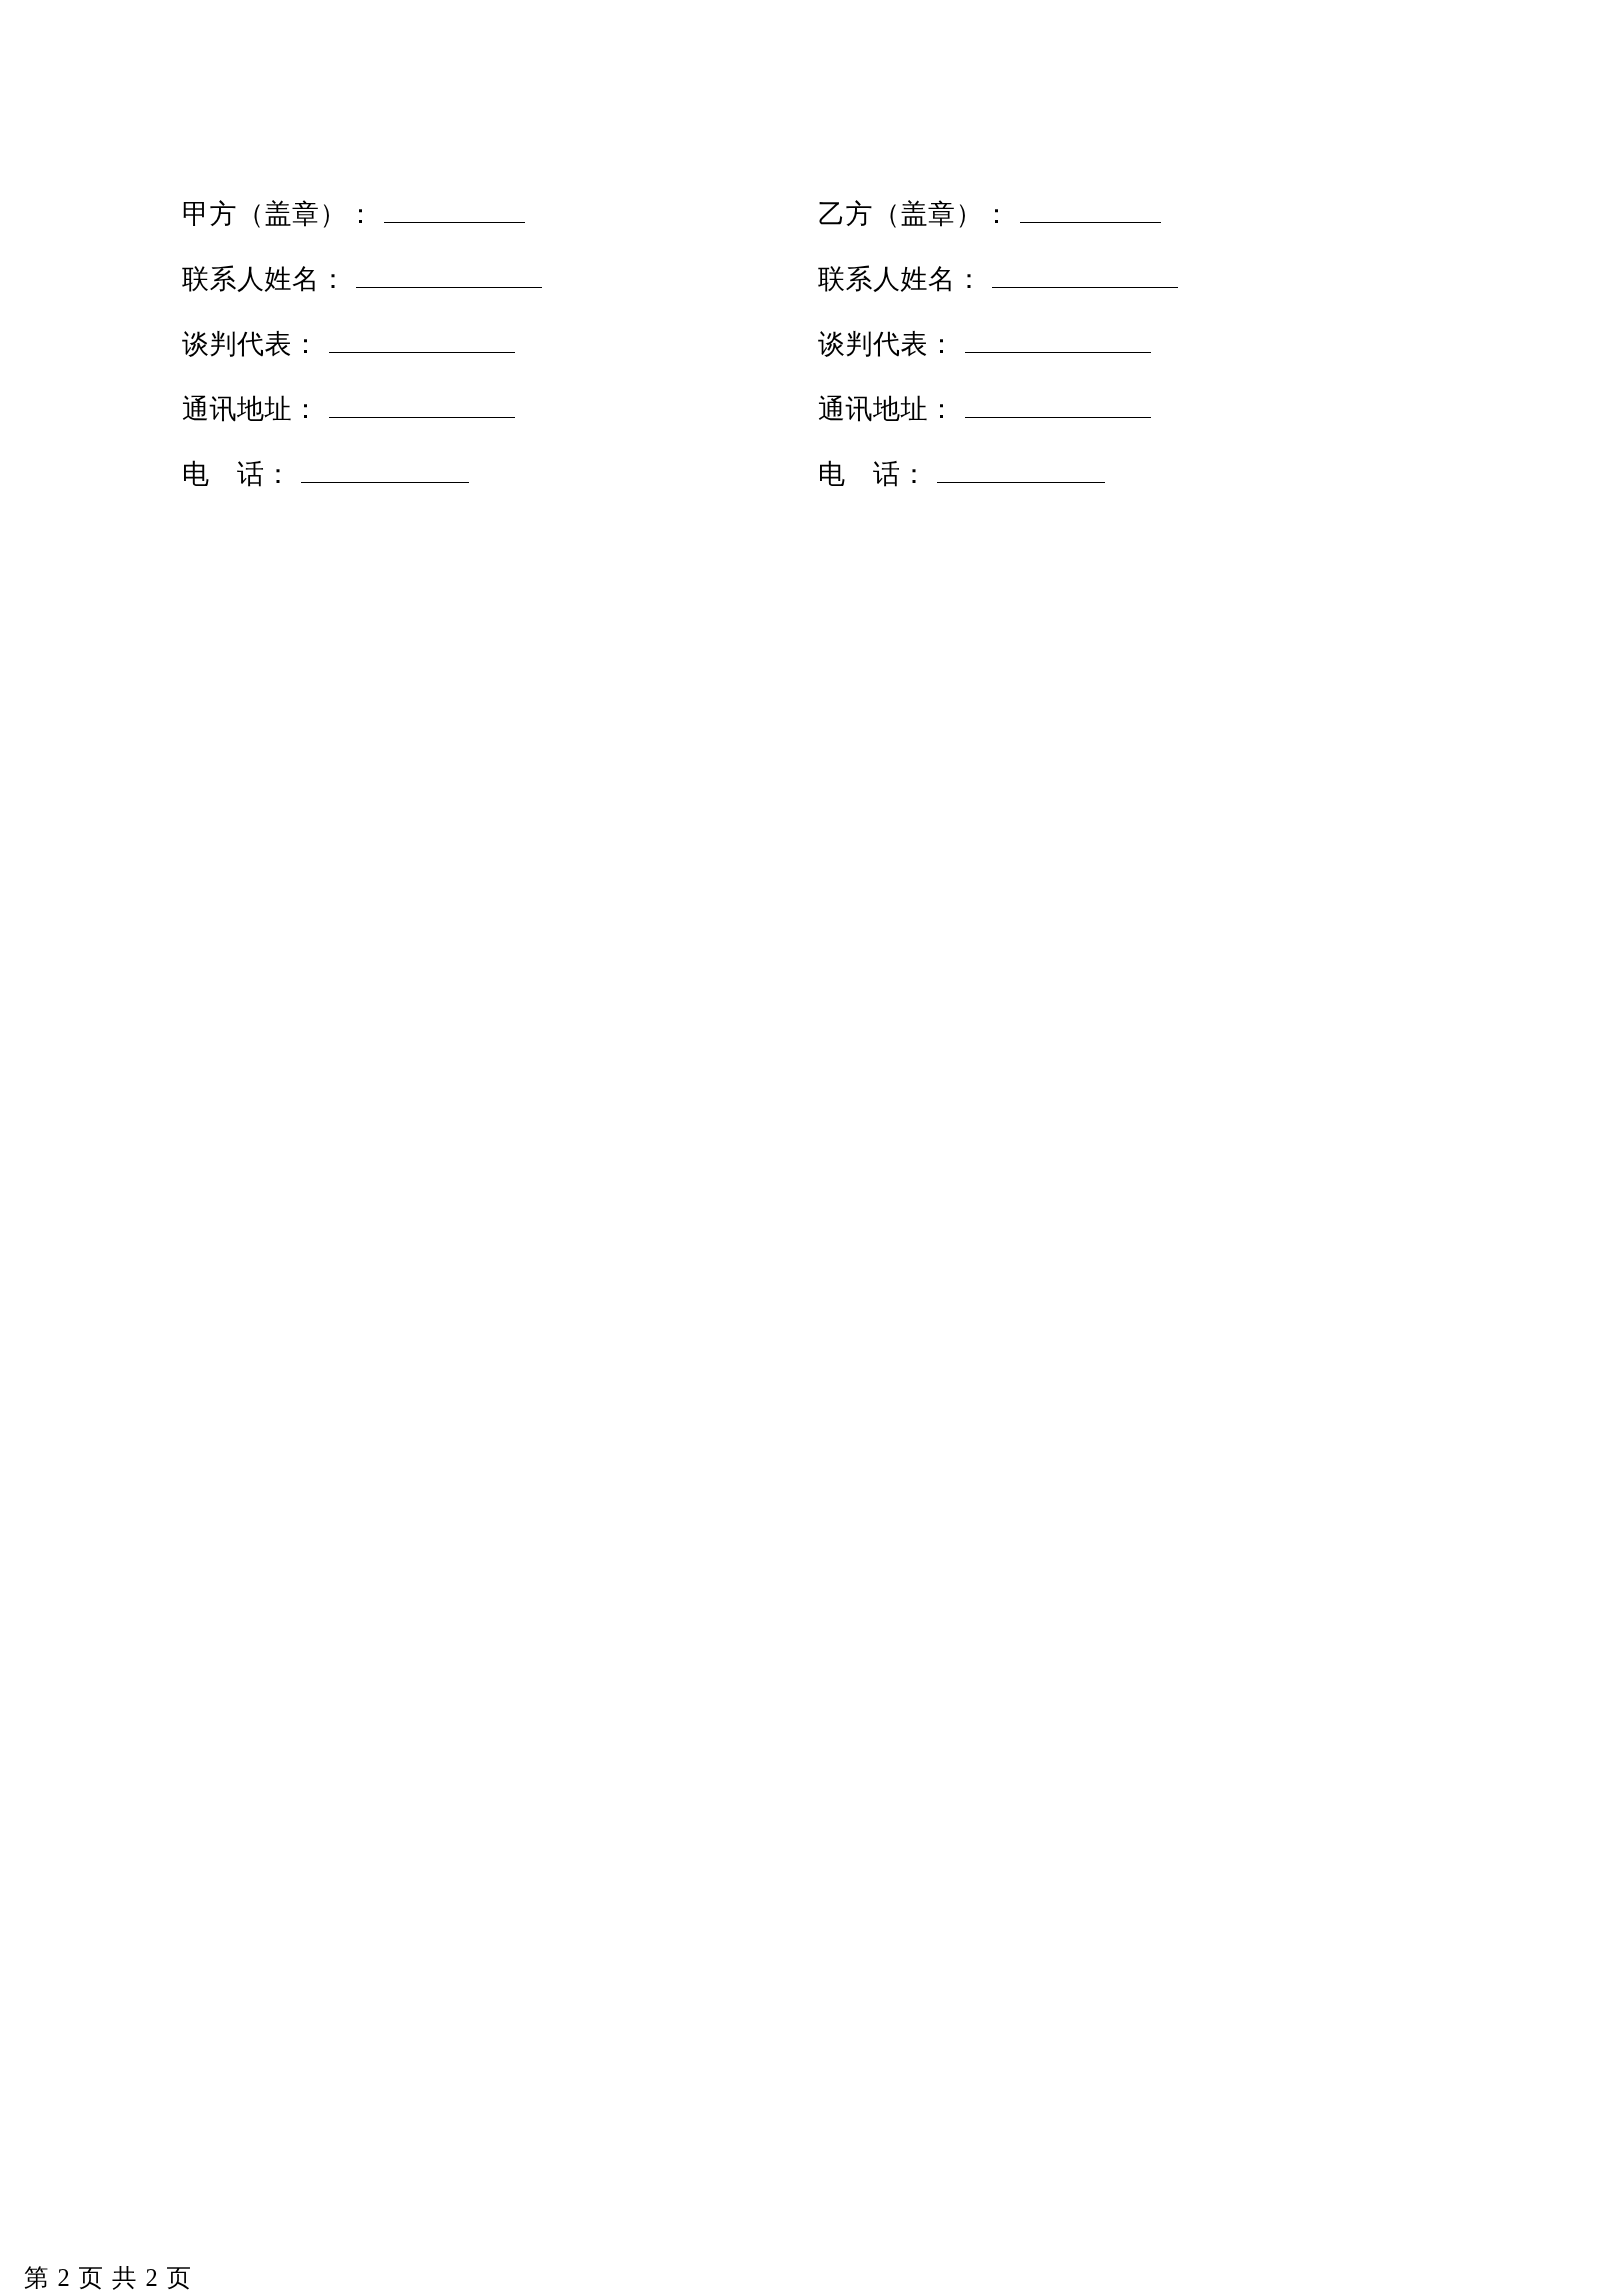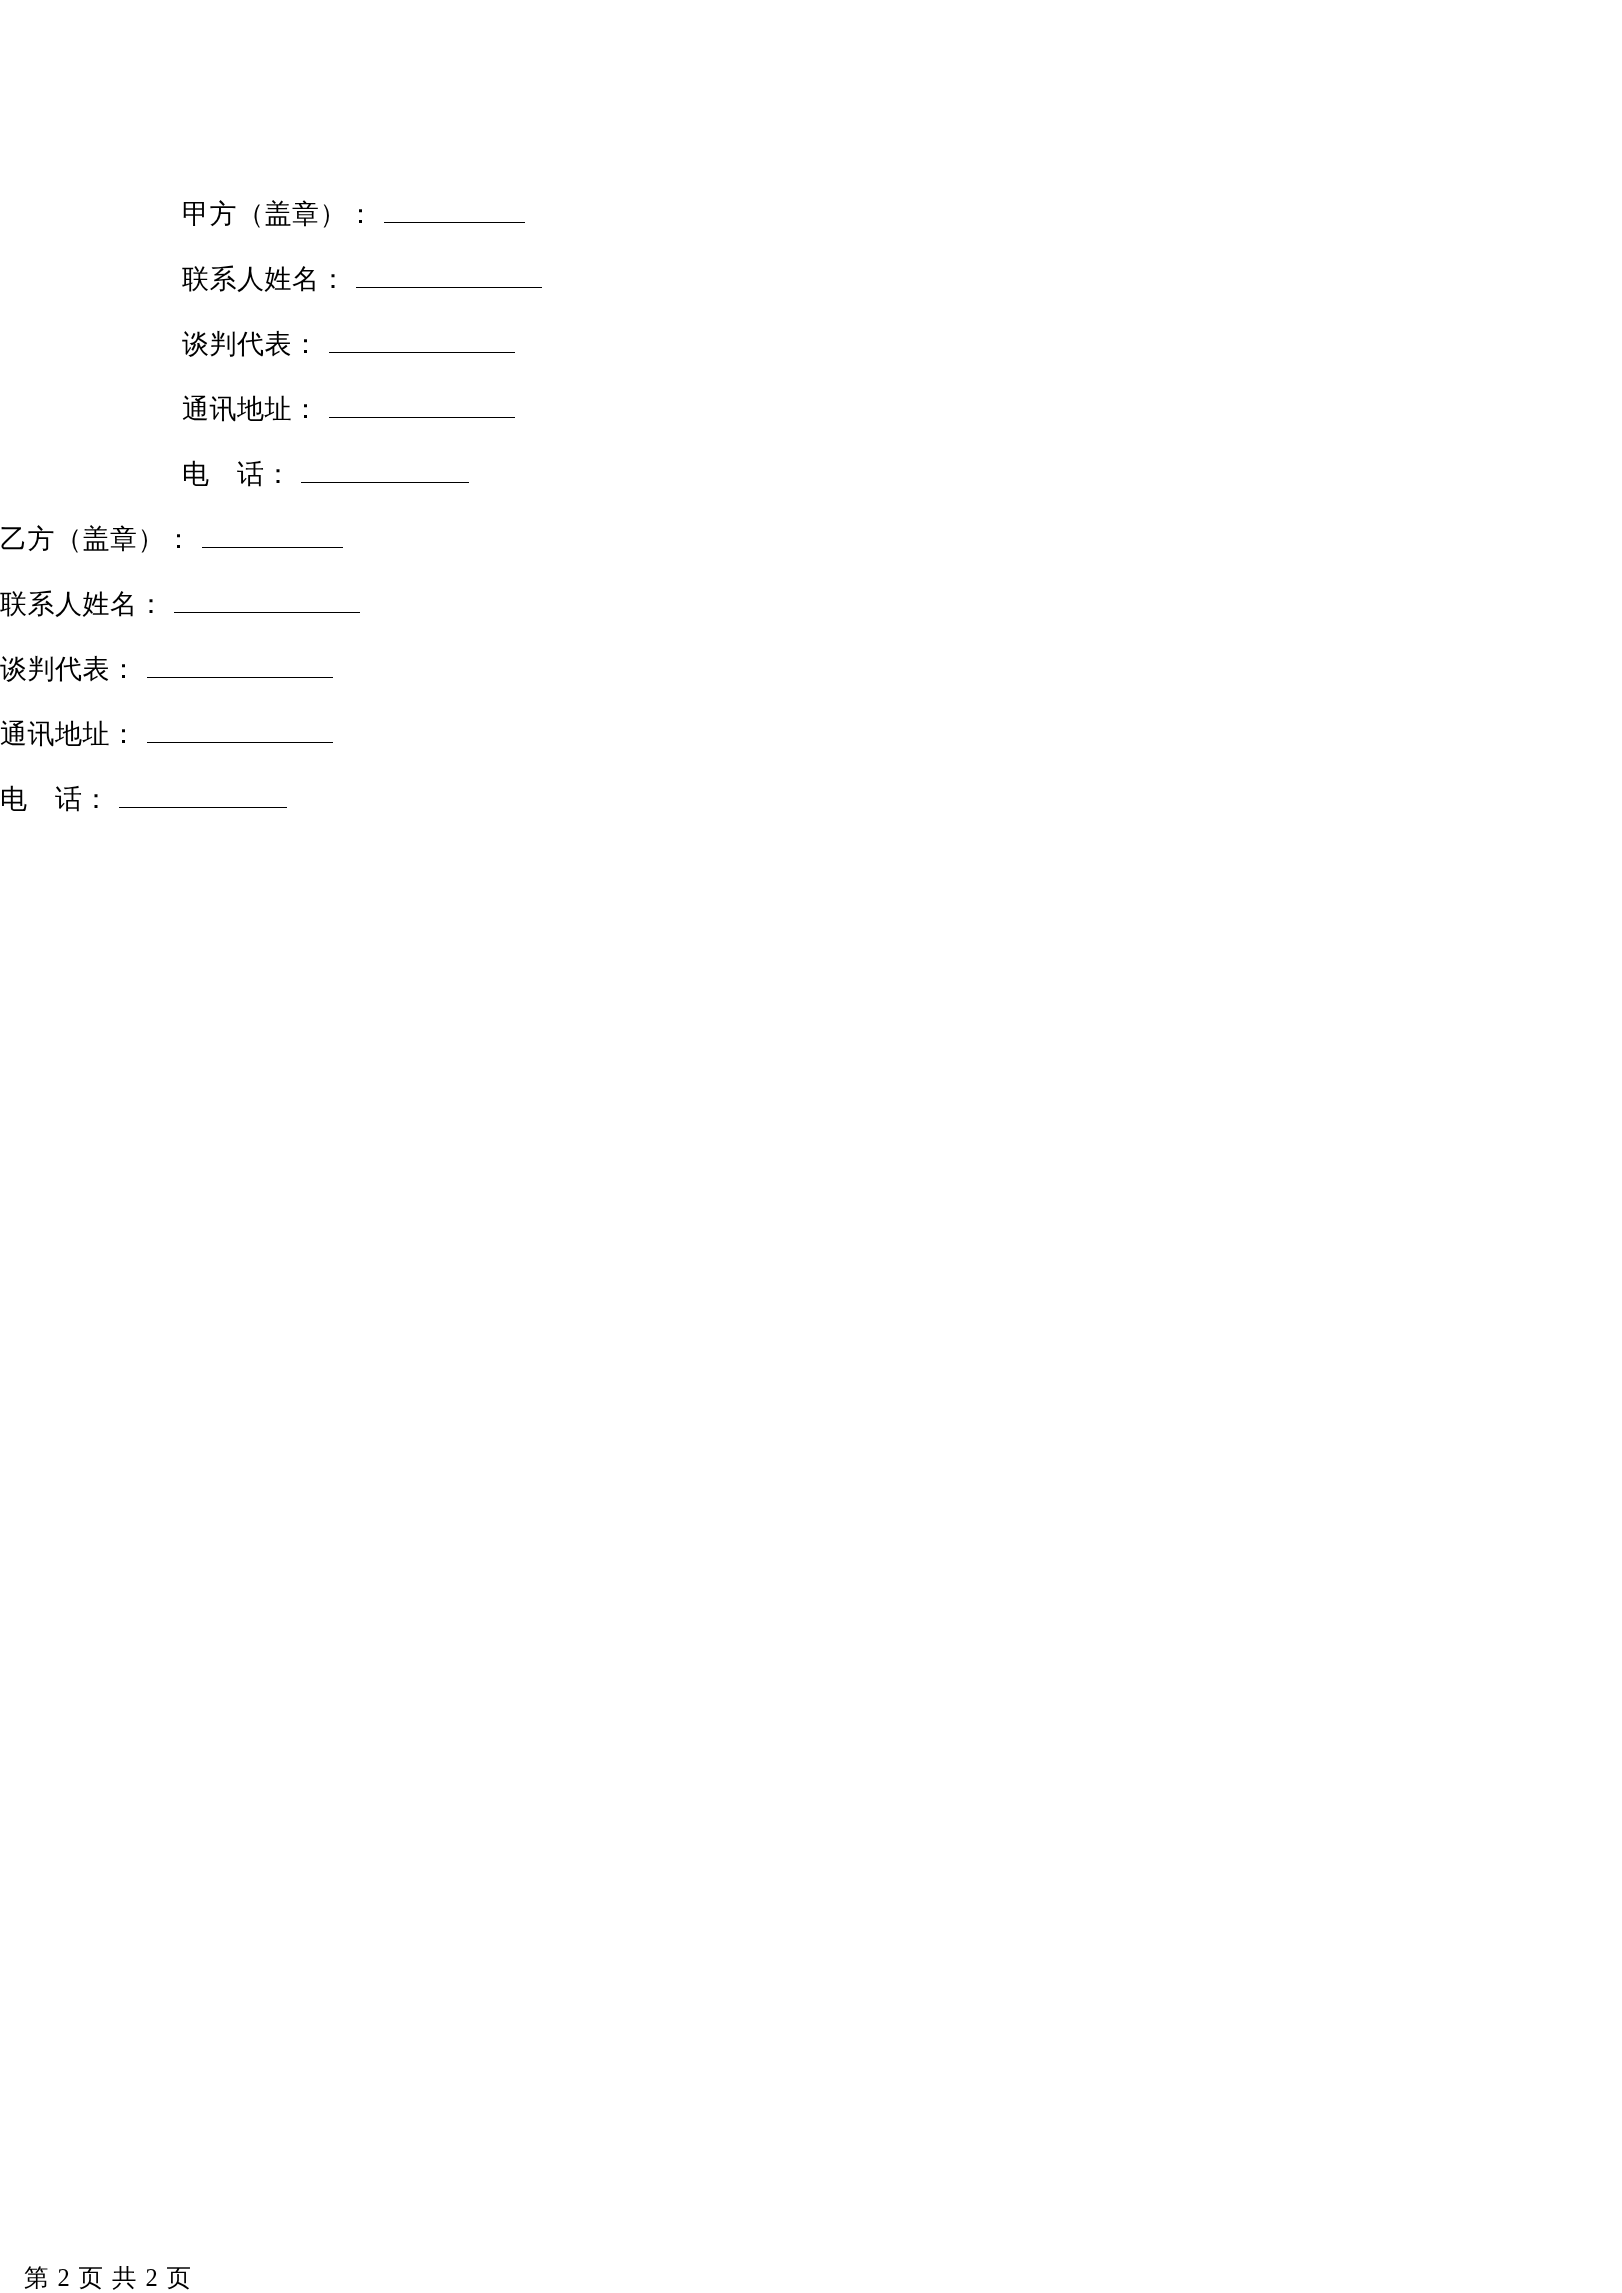--- a/index.html
+++ b/index.html
@@ -23,21 +23,21 @@
     background: #ffffff;
   }
   .signature-block {
     position: absolute;
     top: 182px;
     left: 0;
     width: 1623px;
   }
   .sig-columns {
     display: flex;
-    flex-direction: column;
+    flex-direction: row;
     align-items: flex-start;
   }
   .sig-col {
     display: flex;
     flex-direction: column;
   }
   .sig-col.left {
     margin-left: 182px;
     width: 636px;
   }

